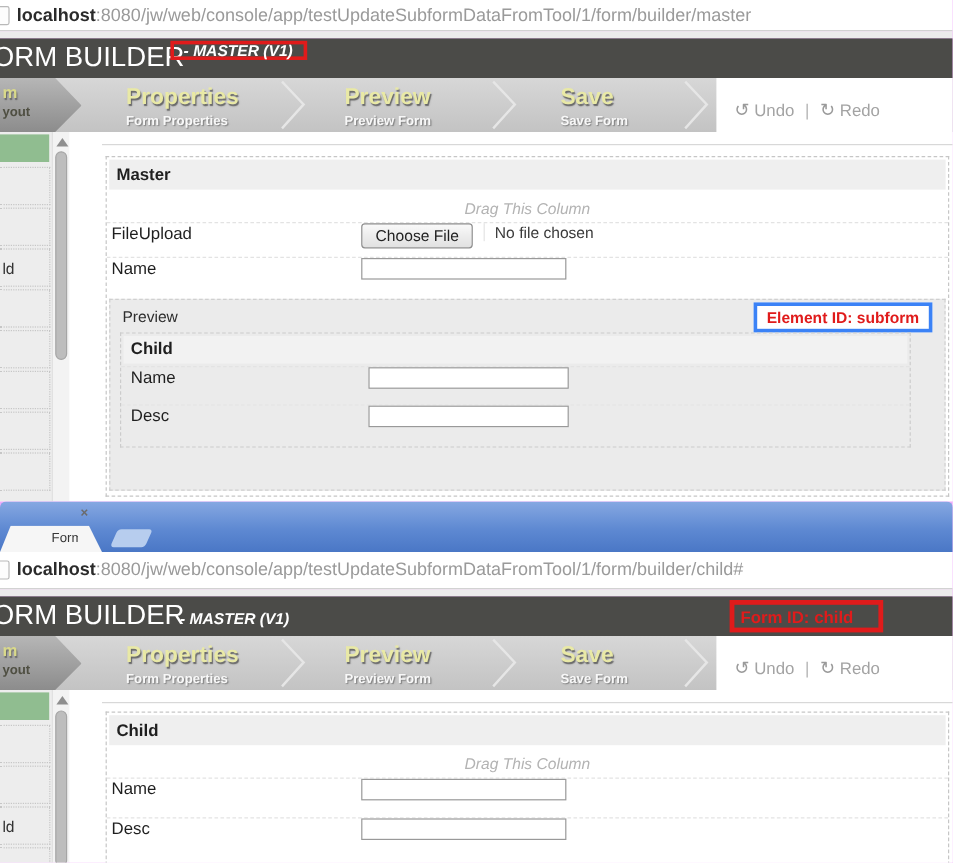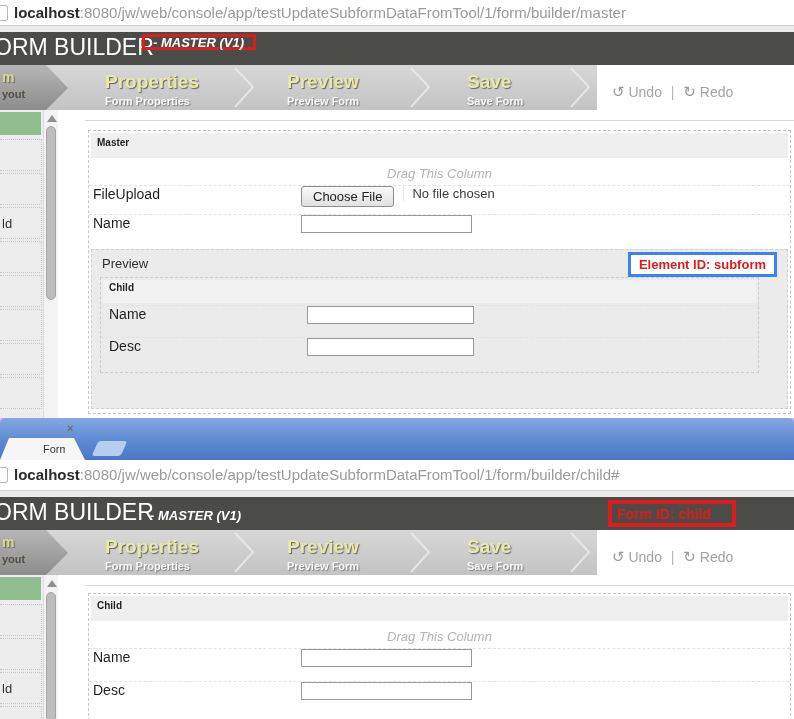--- a/index.html
+++ b/index.html
@@ -76,21 +76,21 @@
   .thumb { position:absolute; left:2px; width:10px; background:#bdbdbd; border:1px solid #a5a5a5; border-radius:5px; }
   #win1 .thumb { top:16px; height:174px; }
   #win2 .thumb { top:17px; height:130px; }
 
   .canvas { position:absolute; left:58px; top:0; right:0; height:100%; background:#fff; }
   .canvas-line { position:absolute; left:27px; right:0; top:10px; height:1px; background:#d8d8d8; }
   .form-box { position:absolute; left:30px; right:3px; border:1px dashed #c6c6c6; background:#fff; }
   #win1 .form-box { top:20px; bottom:4px; }
   #win2 .form-box { top:18px; bottom:-2px; }
 
-  .sec-title { margin:2px; height:25px; background:#efefef; font-size:10px; font-weight:bold; color:#1f1f1f;
+  .sec-title { margin:2px; height:25px; background:#efefef; font-size:14px; font-weight:bold; color:#1f1f1f;
                padding:4px 0 0 6px; }
   .hint-row { height:25px; text-align:center; font-size:13px; font-style:italic; color:#b3b3b3; padding-top:6px; }
   .frow { border-top:1px dashed #e3e3e3; display:flex; align-items:flex-start; position:relative; }
   .frow .flabel { width:212px; padding-left:4px; font-size:14px; color:#1f1f1f; }
   .row-fu { height:29px; }
   .row-tx { height:33px; }
   .tinput { width:171px; height:18px; border:1px solid #999; background:#fff; font-size:13px; padding:0 3px; }
   .choose-btn { height:21px; padding:0 11px; font-size:13px; color:#222; border:1px solid #8d8d8d; border-radius:3px;
                 background:linear-gradient(180deg,#f9f9f9,#e1e1e1); font-family:"Liberation Sans",sans-serif; }
   .nofile { font-size:13px; color:#3a3a3a; margin-left:9px; border-left:1px solid #e4e4e4; padding-left:8px; }

